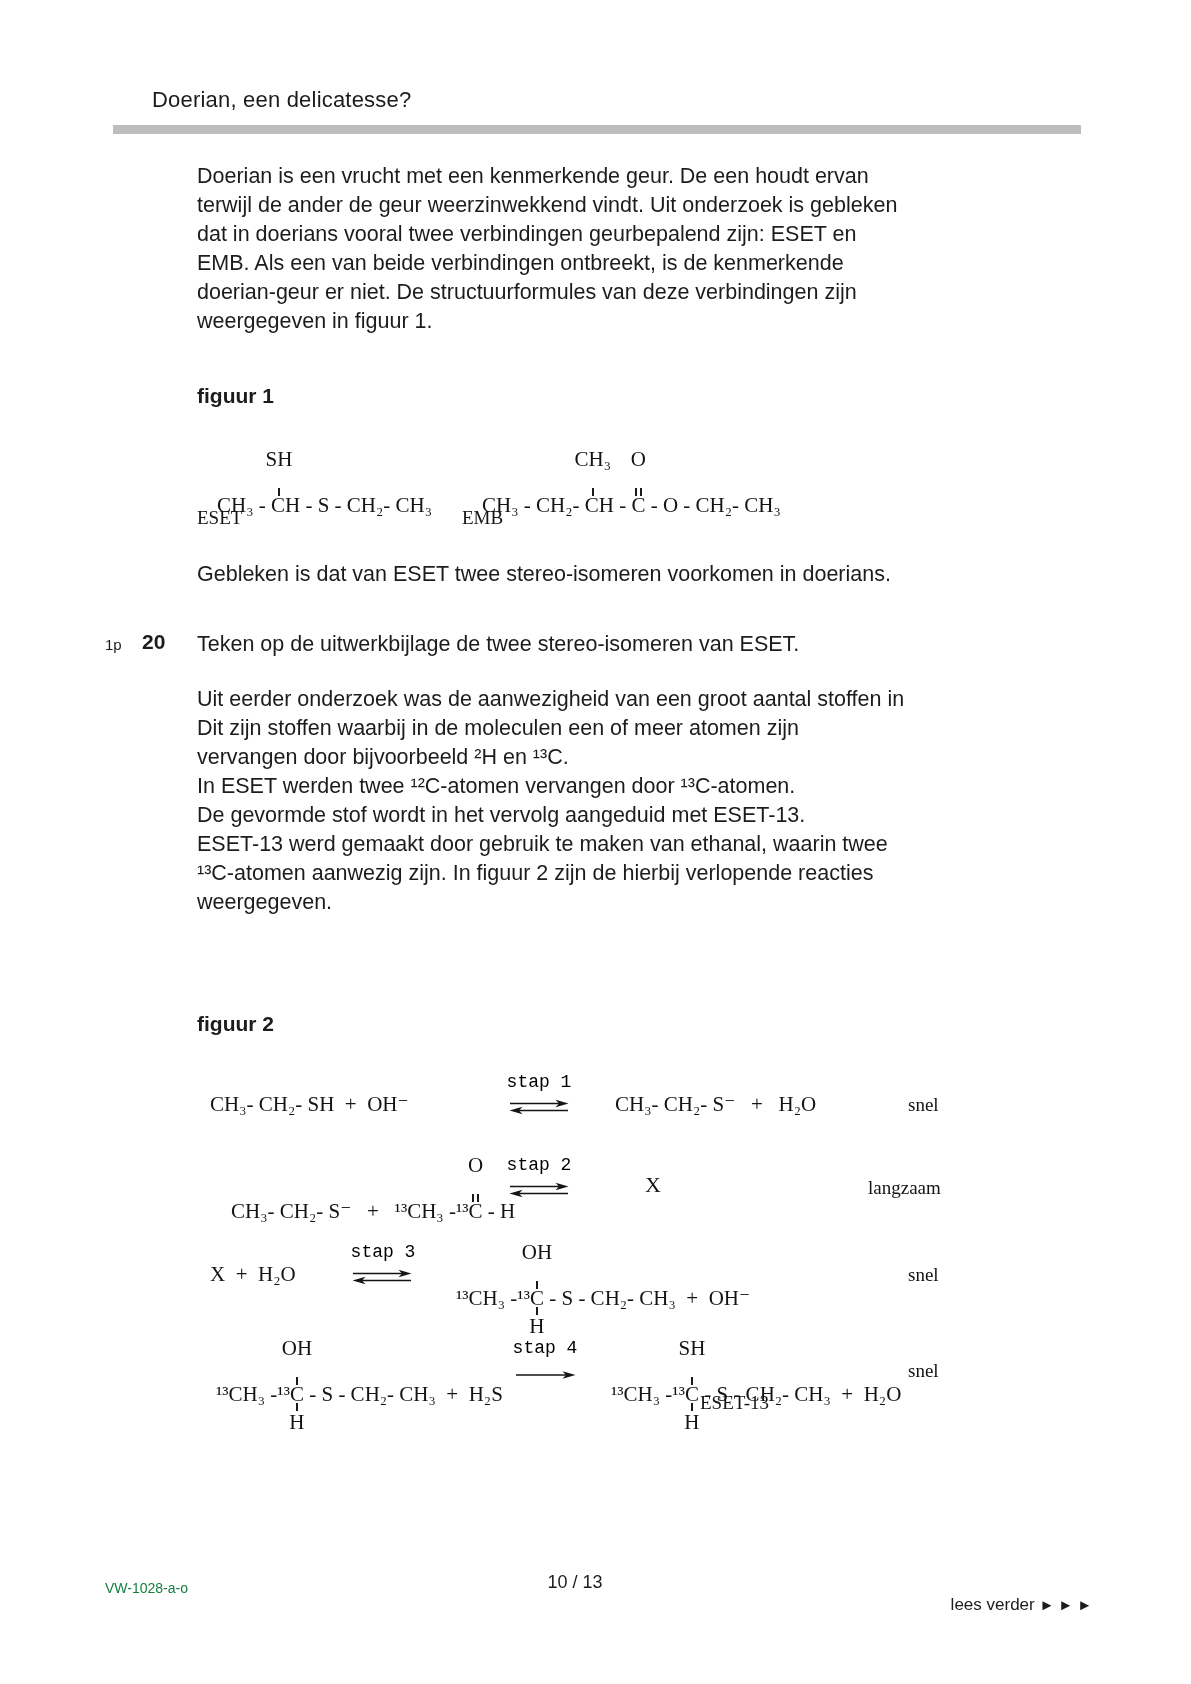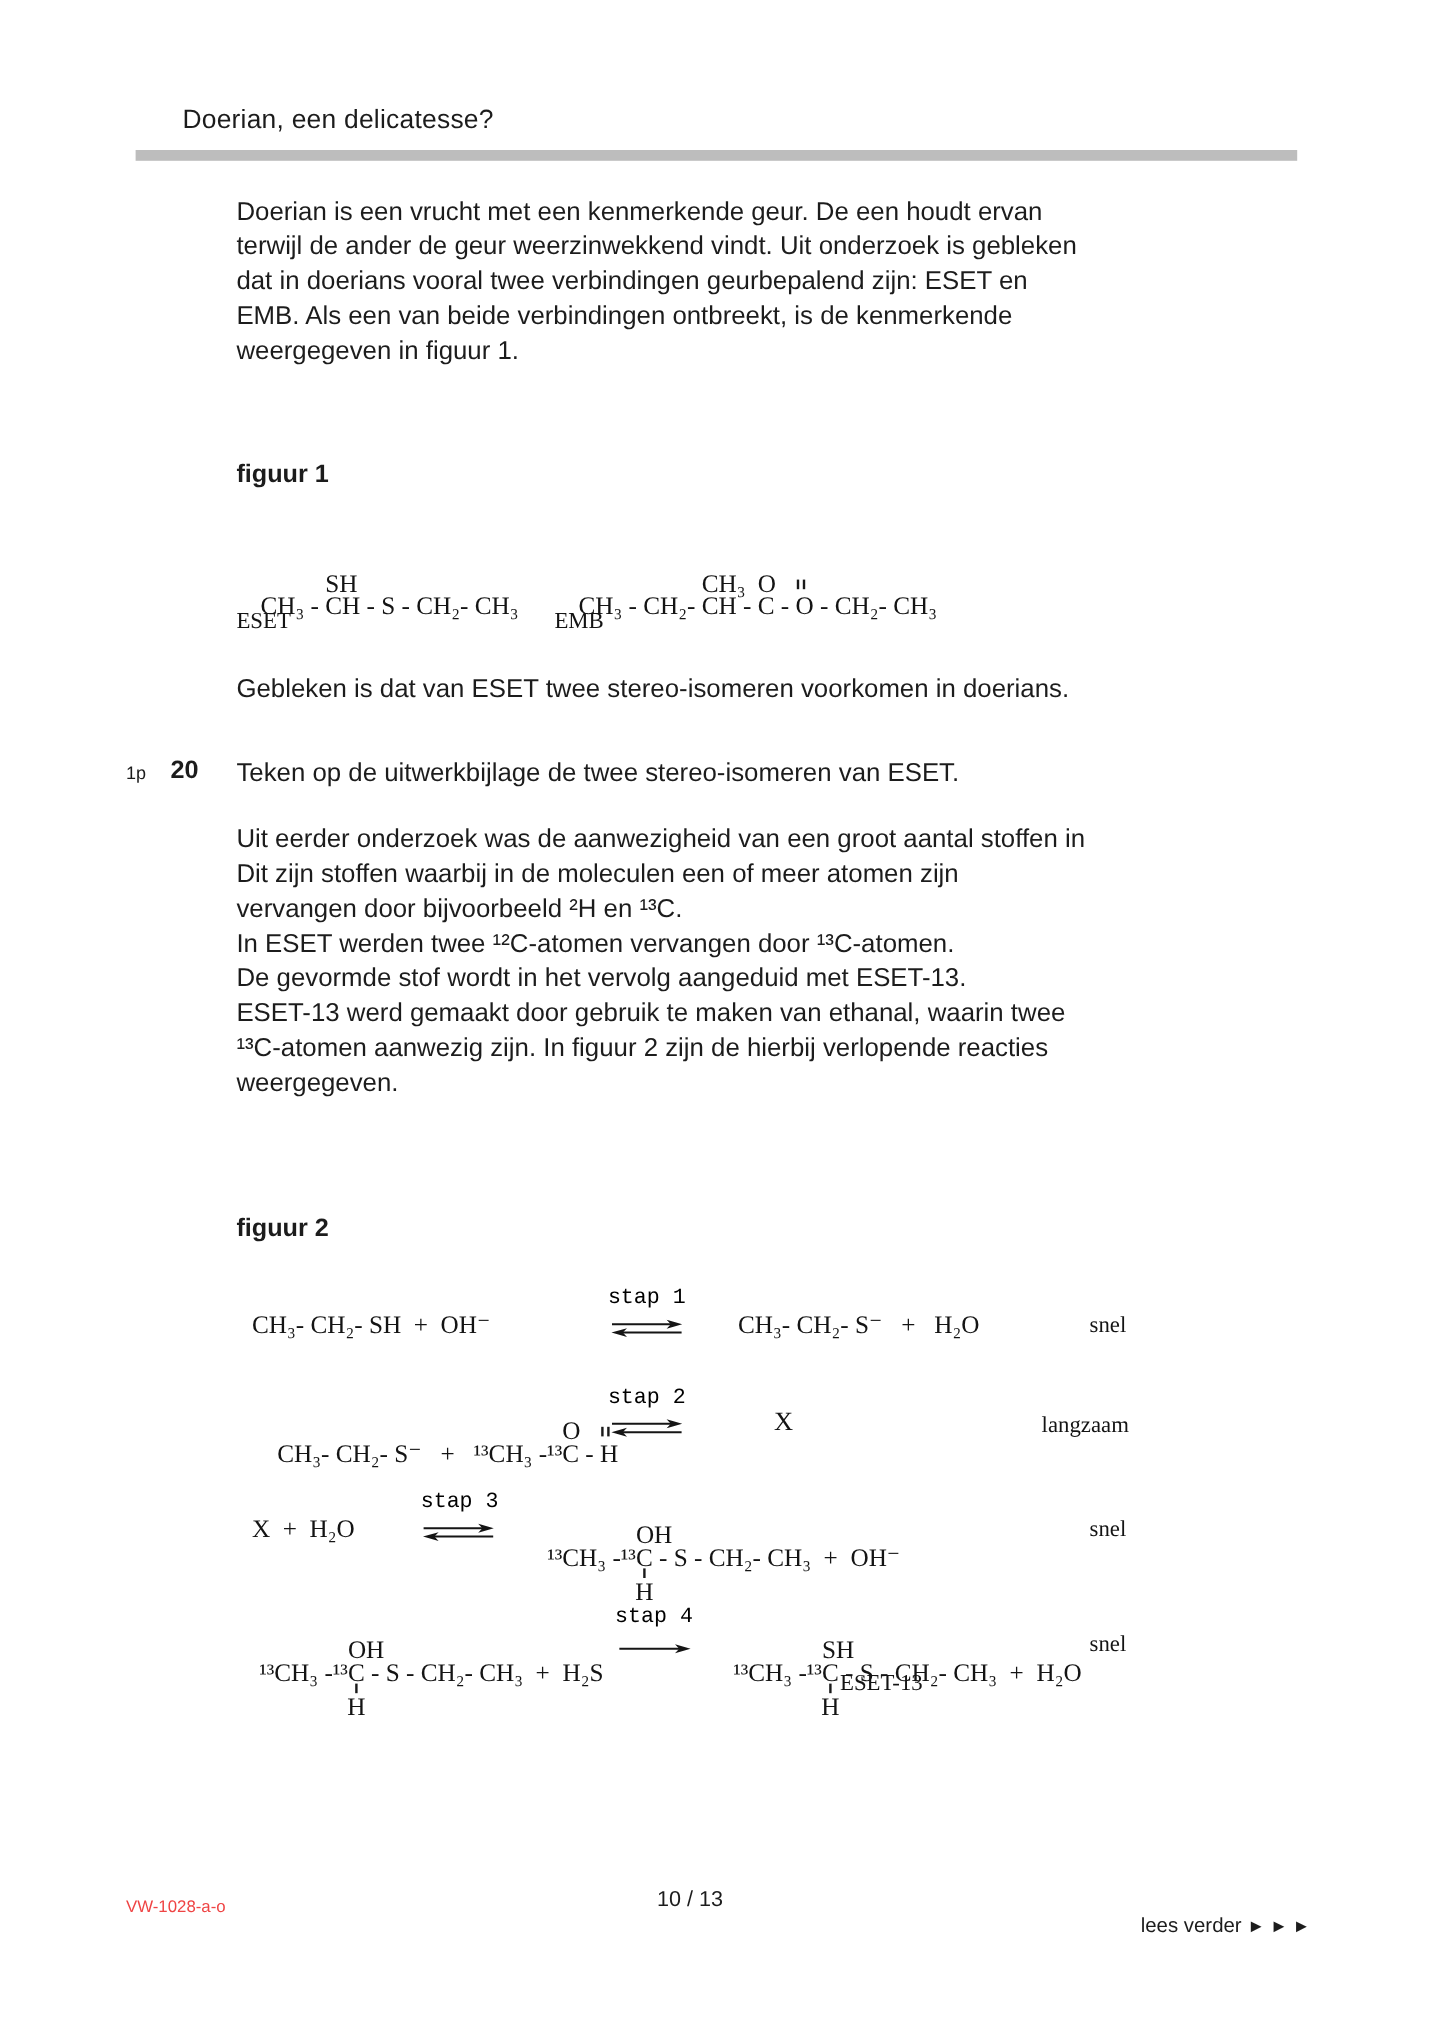--- a/index.html
+++ b/index.html
@@ -14,47 +14,48 @@
   .qnum{font-size:21px;font-weight:bold;}
   .chem{font-family:"Liberation Serif","DejaVu Serif",serif;font-size:21px;line-height:24px;
         white-space:pre;color:#141414;}
   .chem-name{font-family:"Liberation Serif","DejaVu Serif",serif;font-size:19px;color:#141414;}
   .step-label{font-family:Liberation Mono, monospace;font-size:18px;color:#000000;text-align:center;}
   .rate{font-family:"Liberation Serif","DejaVu Serif",serif;font-size:19px;color:#141414;}
   .bigx{font-family:"Liberation Serif","DejaVu Serif",serif;font-size:22px;color:#141414;}
   .ag{position:relative;display:inline-block;white-space:pre;}
   .atom{position:relative;display:inline-block;white-space:pre;}
   .att-t{position:absolute;bottom:calc(100% - 4px);left:0;width:100%;display:flex;
-         align-items:center;line-height:1;gap:17px;}
+         flex-direction:column;align-items:center;line-height:1;gap:17px;}
   .att-t.half{width:55%;}
   .att-b{position:absolute;top:calc(100% - 4px);left:0;width:100%;display:flex;
          flex-direction:column;align-items:center;line-height:1;}
   .att-lbl{font-family:"Liberation Serif","DejaVu Serif",serif;font-size:21px;white-space:pre;}
   .bv{width:2px;height:8px;background:#1a1a1a;margin:1px 0;}
   .bdbl{display:flex;gap:3px;}
-  .footer-code{font-size:14px;color:#ef4444;}
+  .footer-code{font-size:14px;color:#15803d;}
   .footer-page{font-size:18px;text-align:center;}
   .footer-cont{font-size:17px;text-align:right;color:#1c1c1c;}
   .cont-arrows{letter-spacing:4px;font-size:15px;}
   svg line{stroke:#151515;stroke-width:1.7px;}
   svg path{fill:#151515;}
 </style>
 </head>
 <body>
 
 <div id="page">
 
   <div class="abs title" style="left:152px;top:87px;">Doerian, een delicatesse?</div>
   <div class="abs rule" style="left:113px;top:125px;width:968px;height:9px;"></div>
 
   <div class="abs body-txt" style="left:197px;top:162px;">
     <div>Doerian is een vrucht met een kenmerkende geur. De een houdt ervan</div>
     <div>terwijl de ander de geur weerzinwekkend vindt. Uit onderzoek is gebleken</div>
     <div>dat in doerians vooral twee verbindingen geurbepalend zijn: ESET en</div>
     <div>EMB. Als een van beide verbindingen ontbreekt, is de kenmerkende</div>
+    <div>doerian-geur er niet. De structuurformules van deze verbindingen zijn</div>
     <div>weergegeven in figuur 1.</div>
   </div>
 
   <div class="abs fig-label" style="left:197px;top:384px;">figuur 1</div>
 
   <div class="abs chem" style="left:196px;top:469px;">
     <span>CH₃ - </span><span class="atom"><span class="att-t half"><span class="att-lbl">SH</span><span class="bv"></span></span><span>CH</span></span><span> - S - CH₂- CH₃</span>
   </div>
   <div class="abs chem-name" style="left:197px;top:507px;">ESET</div>
 

